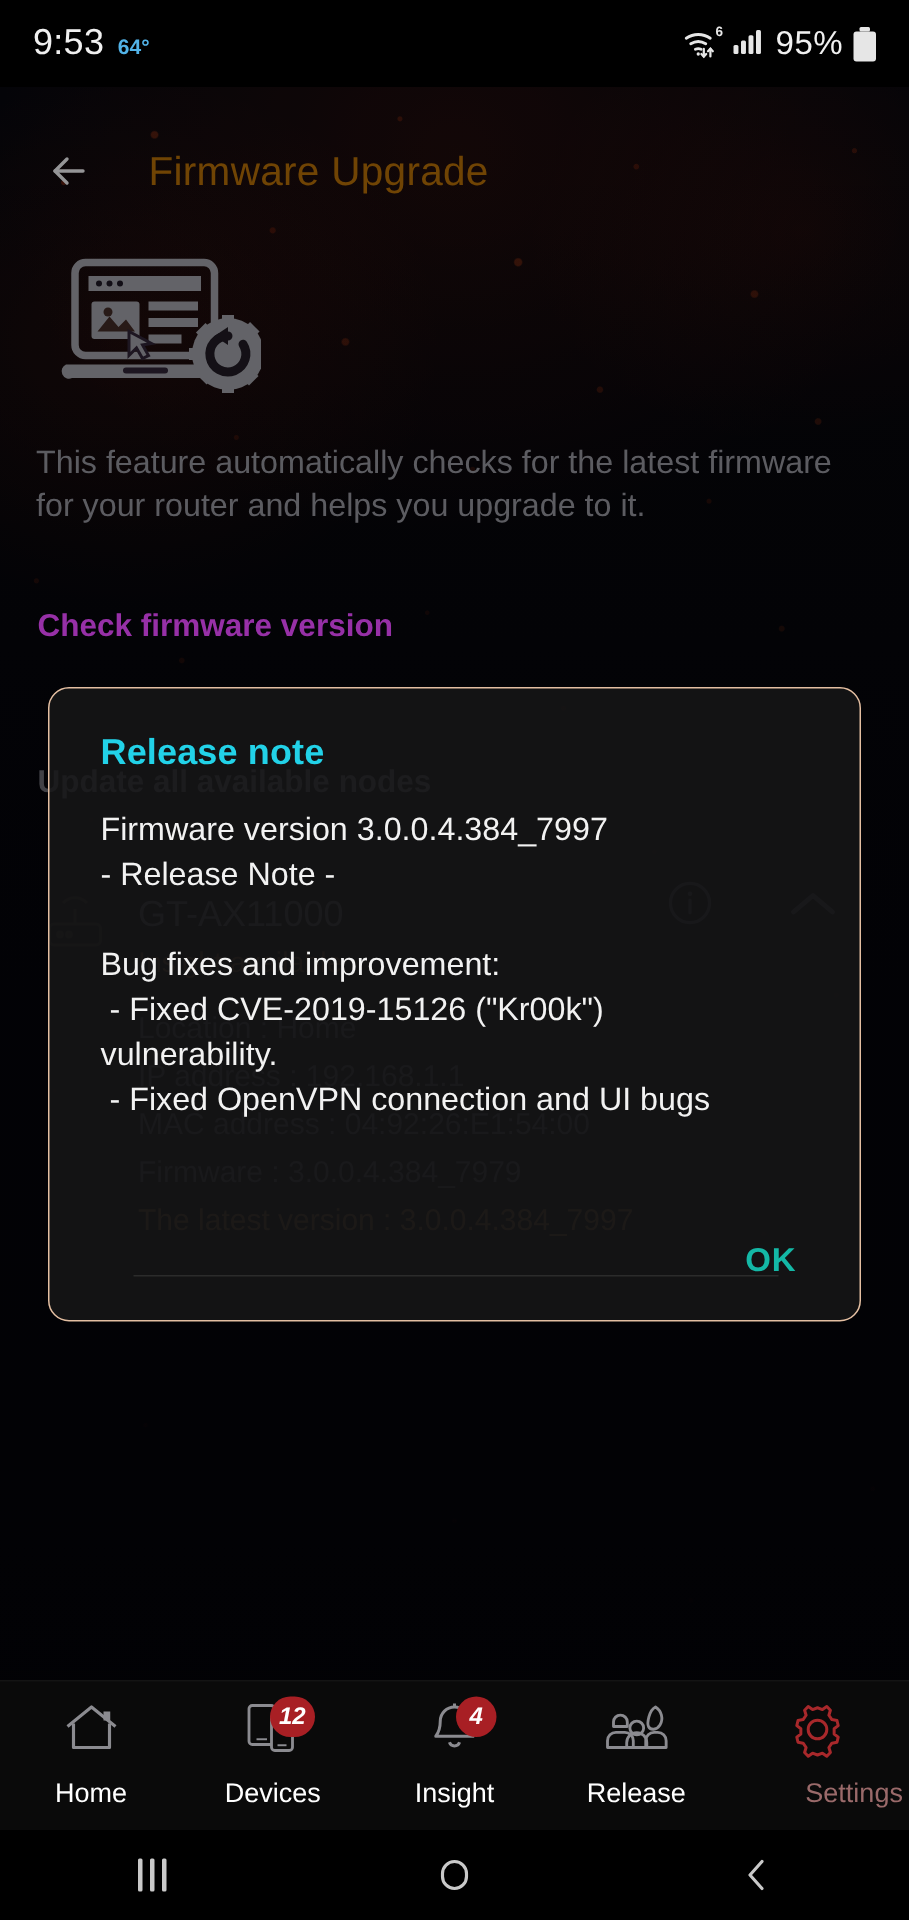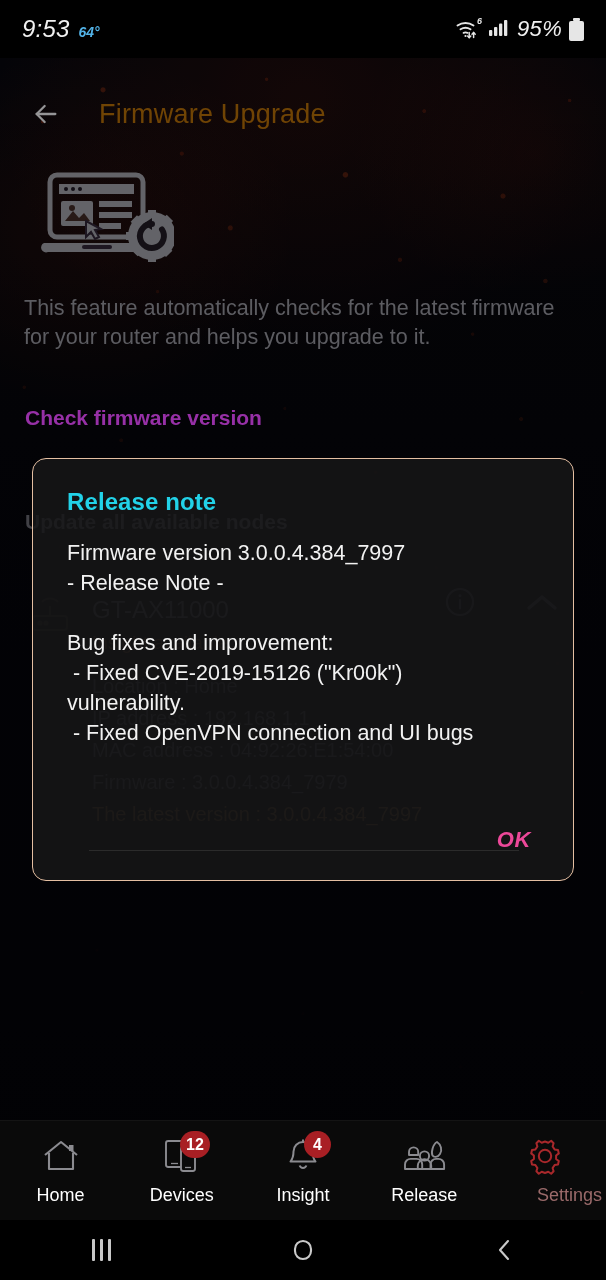--- a/index.html
+++ b/index.html
@@ -18,21 +18,20 @@
     overflow:hidden;
   }
 
   
   .statusbar{
     position:absolute; left:0; top:0; width:606px; height:58px;
     background:#000;
     display:flex; align-items:center;
     padding:0 22px;
     z-index:40;
-    font-style:italic;
   }
   .sb-left{ display:flex; align-items:baseline; gap:9px; }
   .sb-time{ color:#f0f0f0; font-size:24px; letter-spacing:.2px; }
   .sb-temp{ color:#52b3e8; font-size:14px; font-weight:bold; }
   .sb-right{ margin-left:auto; display:flex; align-items:center; gap:7px; }
   .sb-battpct{ color:#f0f0f0; font-size:22px; letter-spacing:.3px; }
   .wifi6{ position:relative; width:26px; height:22px; }
   .wifi6 .six{
     position:absolute; right:-1px; top:-2px;
     font-size:9px; color:#e8e8e8; font-weight:bold;
@@ -171,40 +170,39 @@
     position:absolute; left:34px; top:79px; width:478px;
     color:#f2f2f2; font-size:21.5px; line-height:30px;
     white-space:pre-wrap;
   }
   .dlg-divider{
     position:absolute; left:56px; top:391px; width:430px; height:1px;
     background:rgba(255,255,255,.10);
   }
   .dlg-ok{
     position:absolute; right:32px; top:362px;
-    color:#ec4899; font-size:22px; font-weight:bold; letter-spacing:.6px;
+    color:#14b8a6; font-size:22px; font-weight:bold; letter-spacing:.6px;
     padding:6px 10px;
-    font-style:italic;
   }
 
   
   .tabbar{
     position:absolute; left:0; top:1120px; width:606px; height:100px;
     background:#0a0a0a;
     display:flex; align-items:flex-start;
     z-index:30;
     border-top:1px solid rgba(255,255,255,.045);
   }
   .tab{
     flex:1; height:100px;
     display:flex; flex-direction:column; align-items:center;
     padding-top:13px;
   }
   .tab .ticon{ position:relative; width:50px; height:44px;
-               display:flex; align-items:center; justify-content:center; }
+               display:flex; align-items:flex-start; justify-content:center;font-style:italic; }
   .tab .tlabel{ margin-top:7px; font-size:18px; color:#ffffff; }
   .tab.active .tlabel{ color:#9a6a6a;margin-left:48px; }
   .badge{
     position:absolute; right:-3px; top:-3px;
     min-width:27px; height:27px; padding:0 6px;
     background:#a81f24; color:#fff;
     border-radius:14px;
     font-size:16px; font-weight:bold;
     display:flex; align-items:center; justify-content:center;
   }

